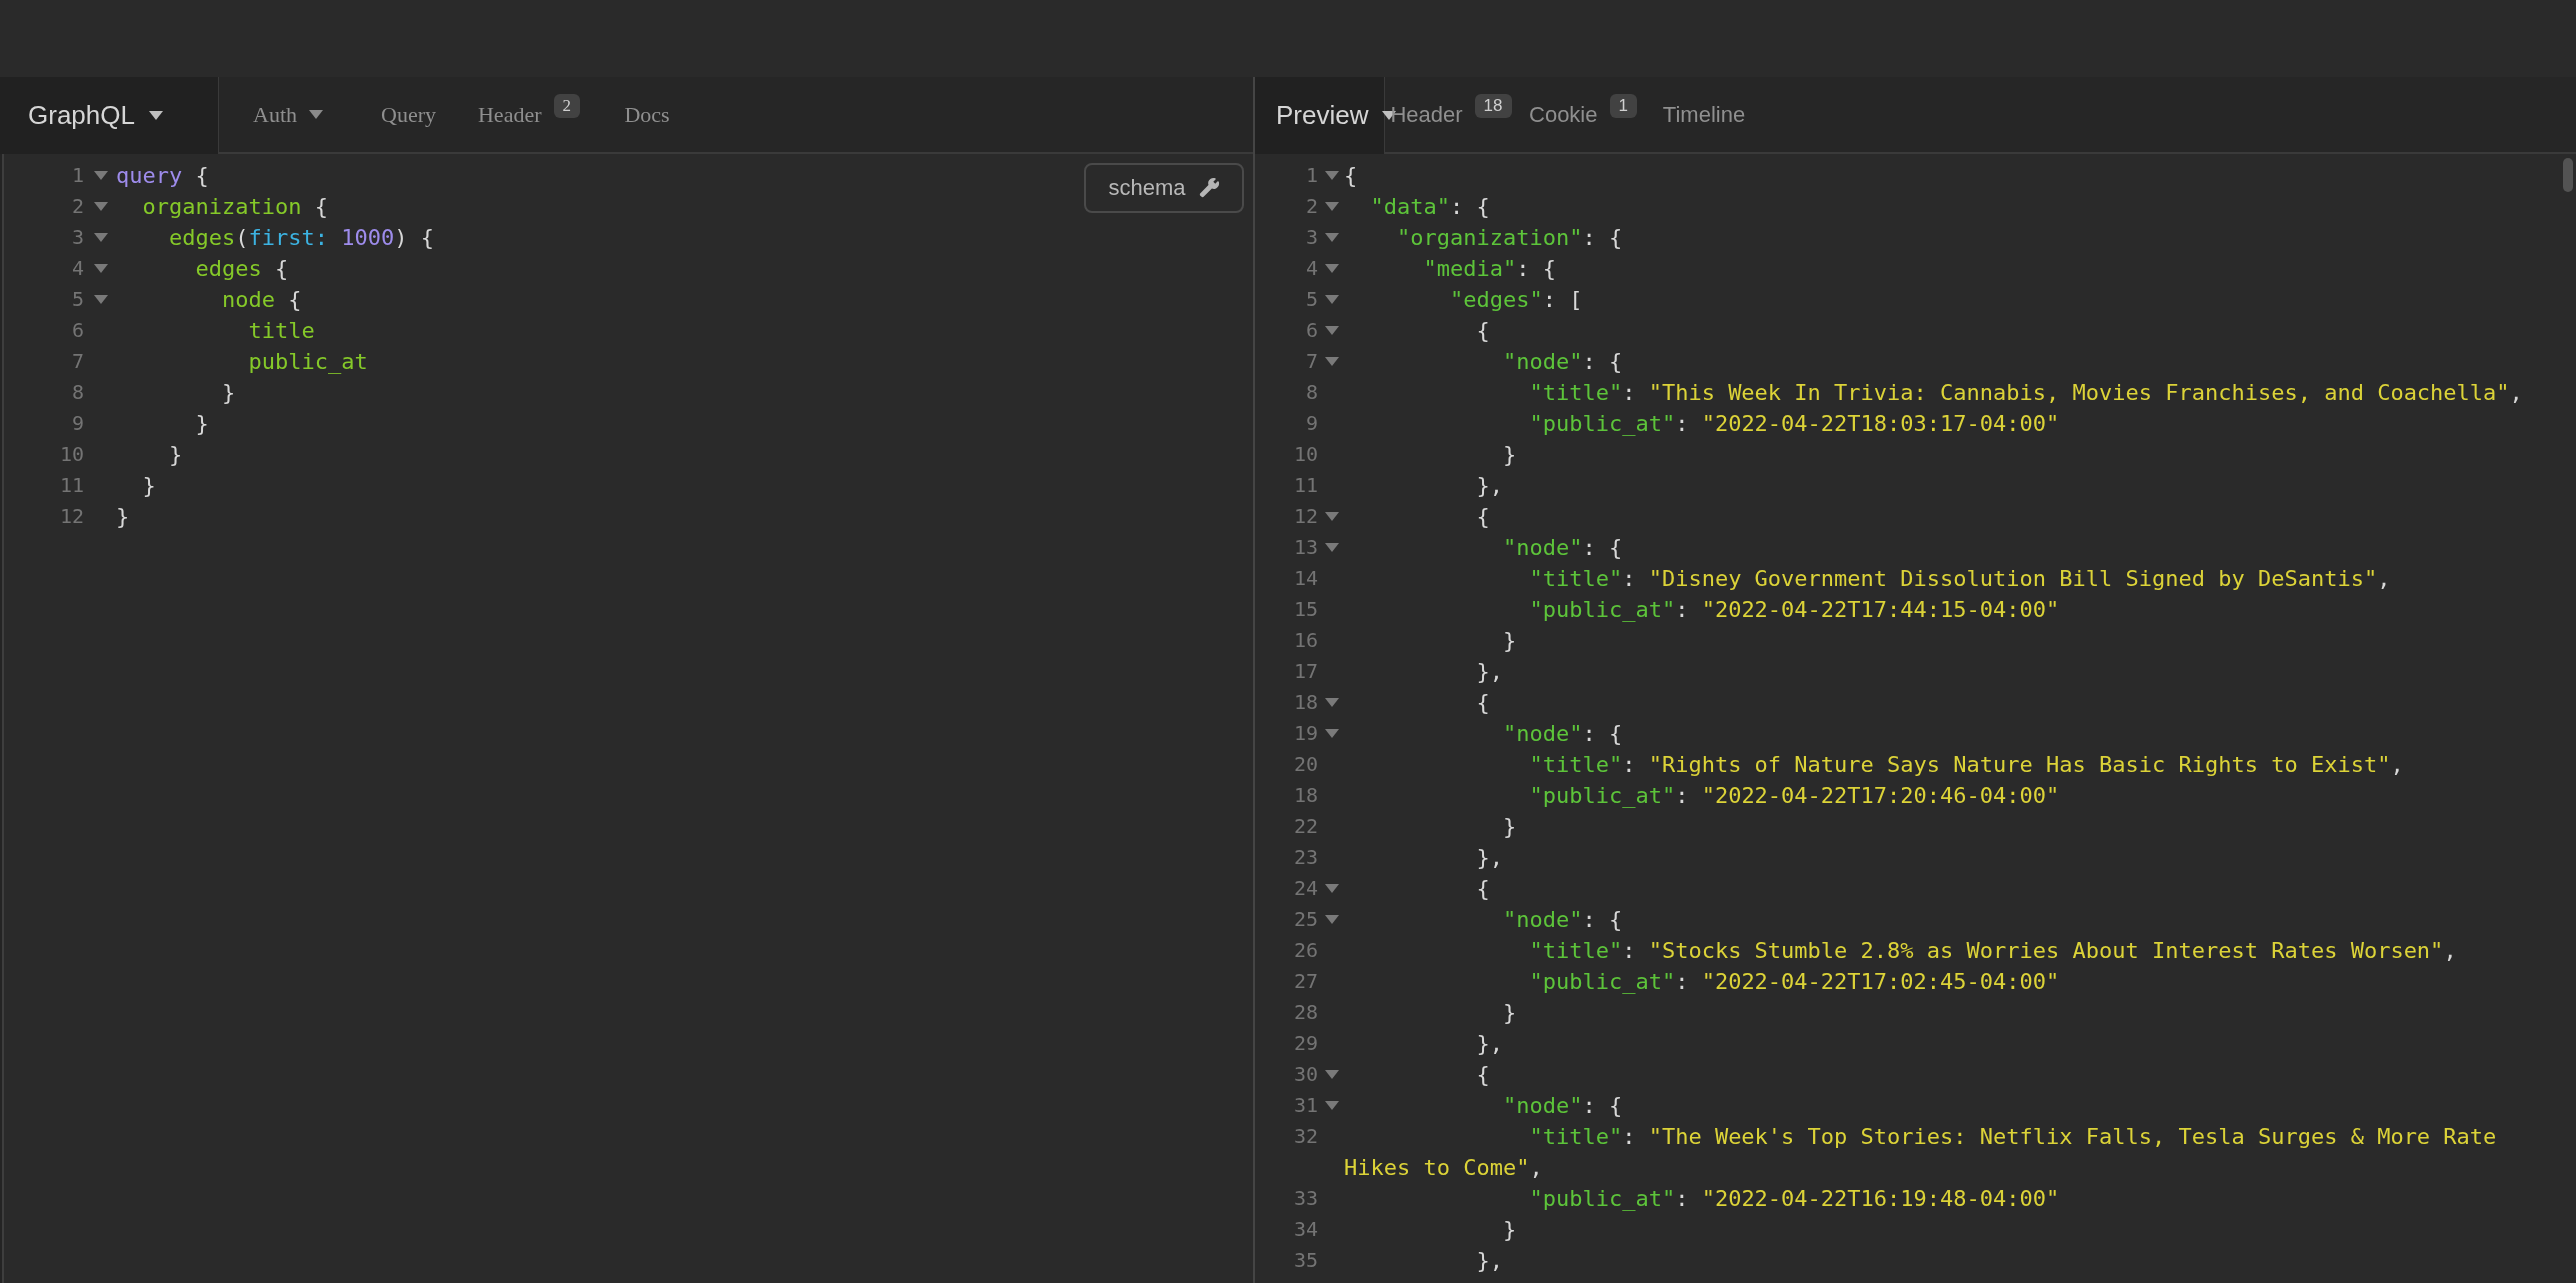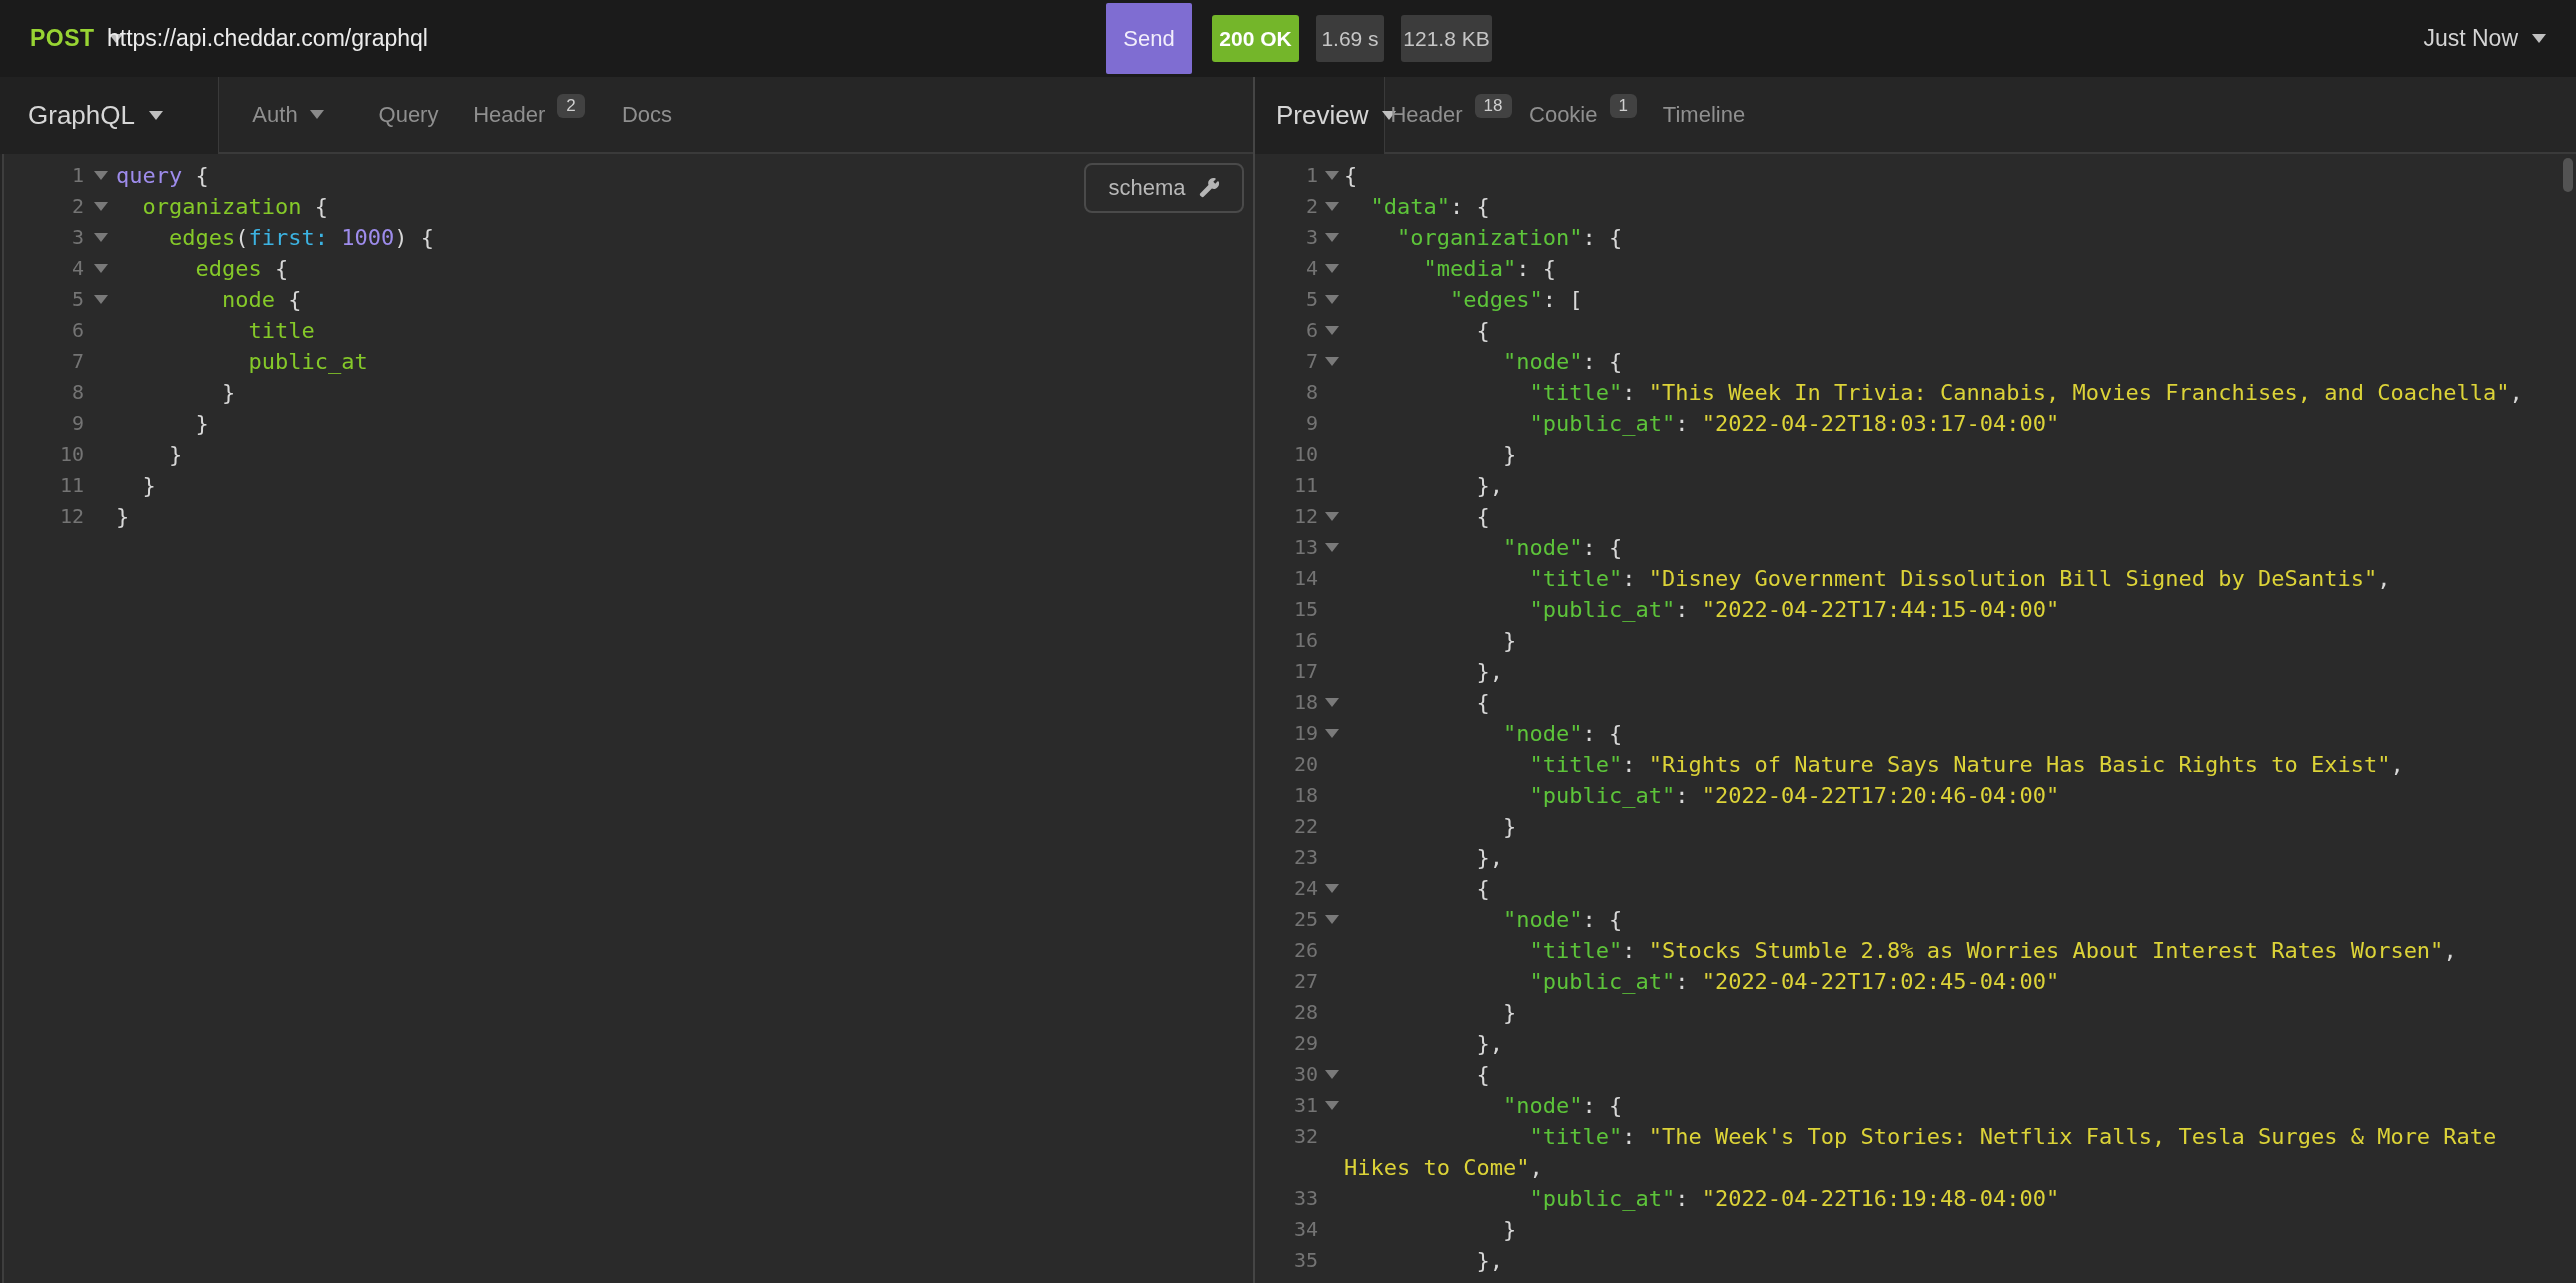--- a/index.html
+++ b/index.html
@@ -32,21 +32,21 @@
   
   .tabbar { position:absolute; top:77px; height:77px; background:#262626; }
   .tabbar.left  { left:0; width:1253px; }
   .tabbar.right { left:1255px; width:1321px; }
   .dropdown-tab { position:absolute; top:0; height:77px; background:#212121;
                   border-right:1px solid #3a3a3a; display:flex; align-items:center; gap:14px;
                   color:#d6d6d6; font-size:26px; cursor:pointer; }
   .dropdown-tab.gql { left:0; width:219px; padding-left:28px; }
   .dropdown-tab.prev { left:0; width:130px; padding-left:21px; }
   .tabs { position:absolute; top:0; height:77px; display:flex; border-bottom:2px solid #3a3a3a; }
-  .tabbar.left  .tabs { left:219px; width:1034px; }
+  .tabbar.left  .tabs { left:219px; width:1034px;font-family:Liberation Serif, serif; }
   .tabbar.right .tabs { left:130px; width:1191px; }
   .tab { height:75px; display:flex; align-items:center; justify-content:center; gap:12px;
          color:#8f8f8f; font-size:22px; cursor:pointer; }
   .tabbar.left .tab:nth-child(1){ width:138px; }
   .tabbar.left .tab:nth-child(2){ width:103px; }
   .tabbar.left .tab:nth-child(3){ width:138px; }
   .tabbar.left .tab:nth-child(4){ width:98px; }
   .tabbar.right .tab:nth-child(1){ width:132px; }
   .tabbar.right .tab:nth-child(2){ width:132px; }
   .tabbar.right .tab:nth-child(3){ width:110px; }
@@ -92,35 +92,20 @@
 
   
   .scroll-thumb { position:absolute; right:3px; top:158px; width:10px; height:34px;
                   border-radius:5px; background:#535353; }
 </style>
 </head>
 <body>
 
 <div class="app">
 
-  <header class="topbar">
-    <div class="method">
-      <span class="m-label">POST</span>
-      <span class="caret"></span>
-    </div>
-    <div class="url">https://api.cheddar.com/graphql</div>
-    <button class="send">Send</button>
-    <div class="badge status">200 OK</div>
-    <div class="badge meta-time">1.69 s</div>
-    <div class="badge meta-size">121.8 KB</div>
-    <div class="history">
-      <span>Just Now</span>
-      <span class="caret"></span>
-    </div>
-  </header>
 
   <nav class="tabbar left">
     <div class="dropdown-tab gql">
       <span>GraphQL</span>
       <span class="caret"></span>
     </div>
     <div class="tabs" id="req-tabs">
         <div class="tab">
           <span>Auth</span>
           <span class="caret dim"></span>

